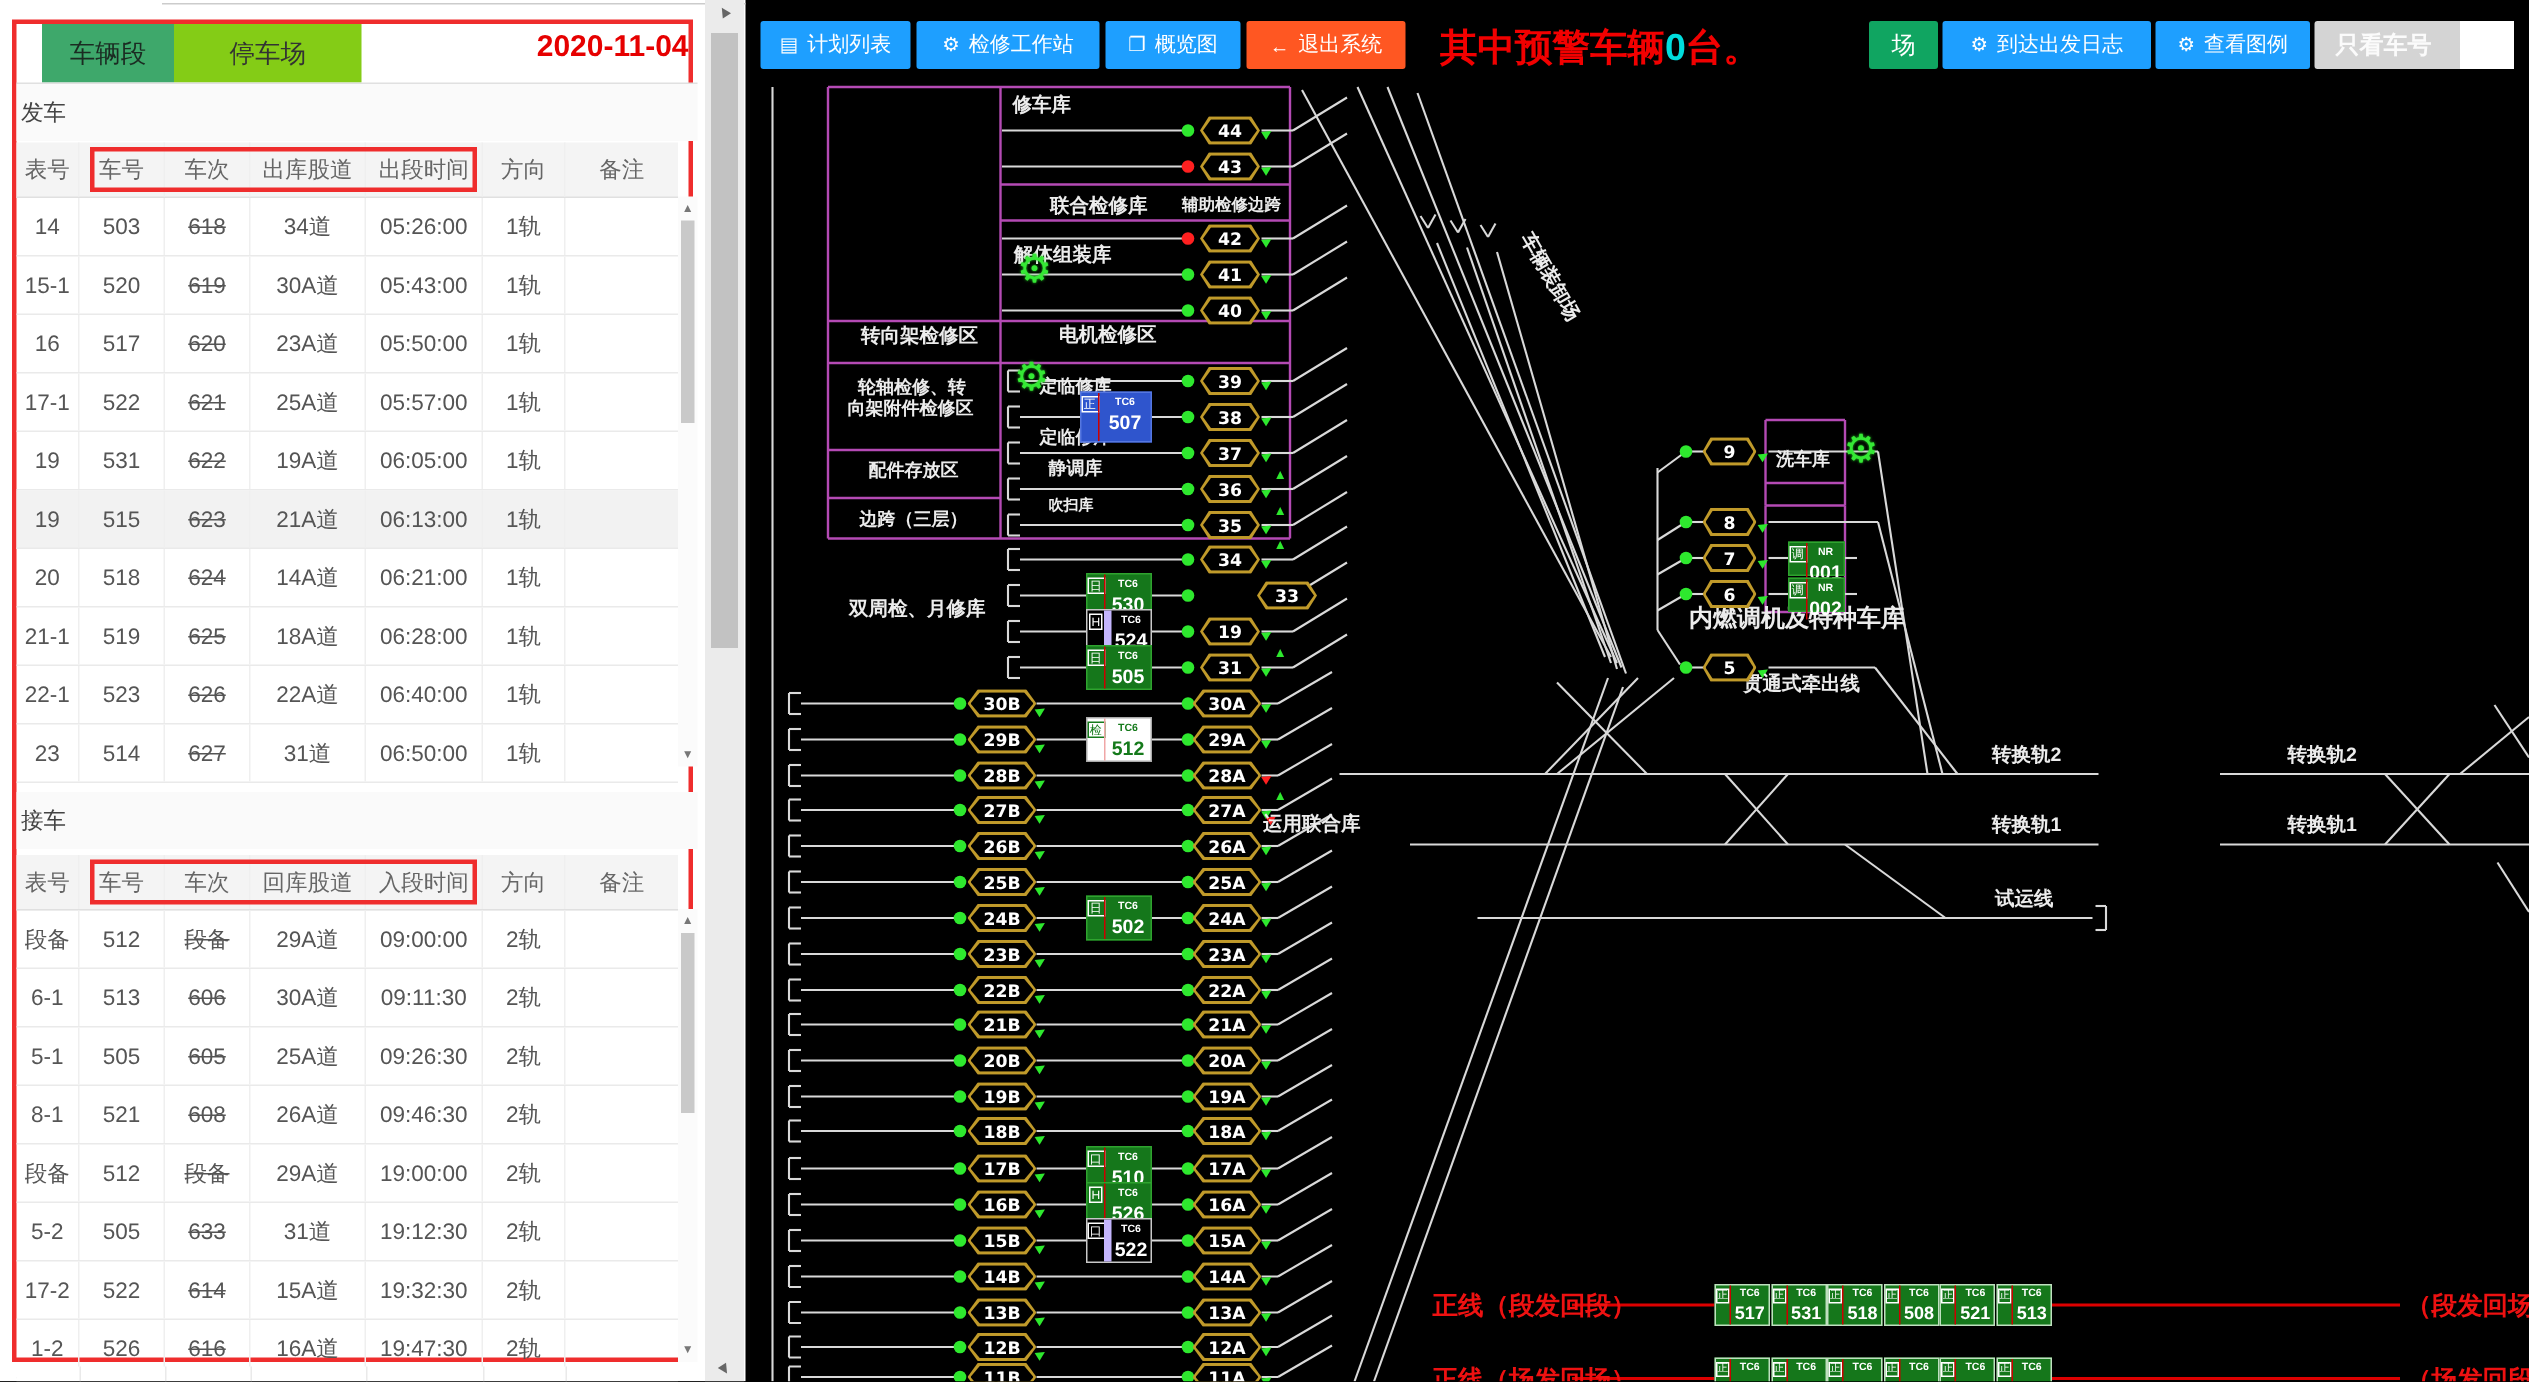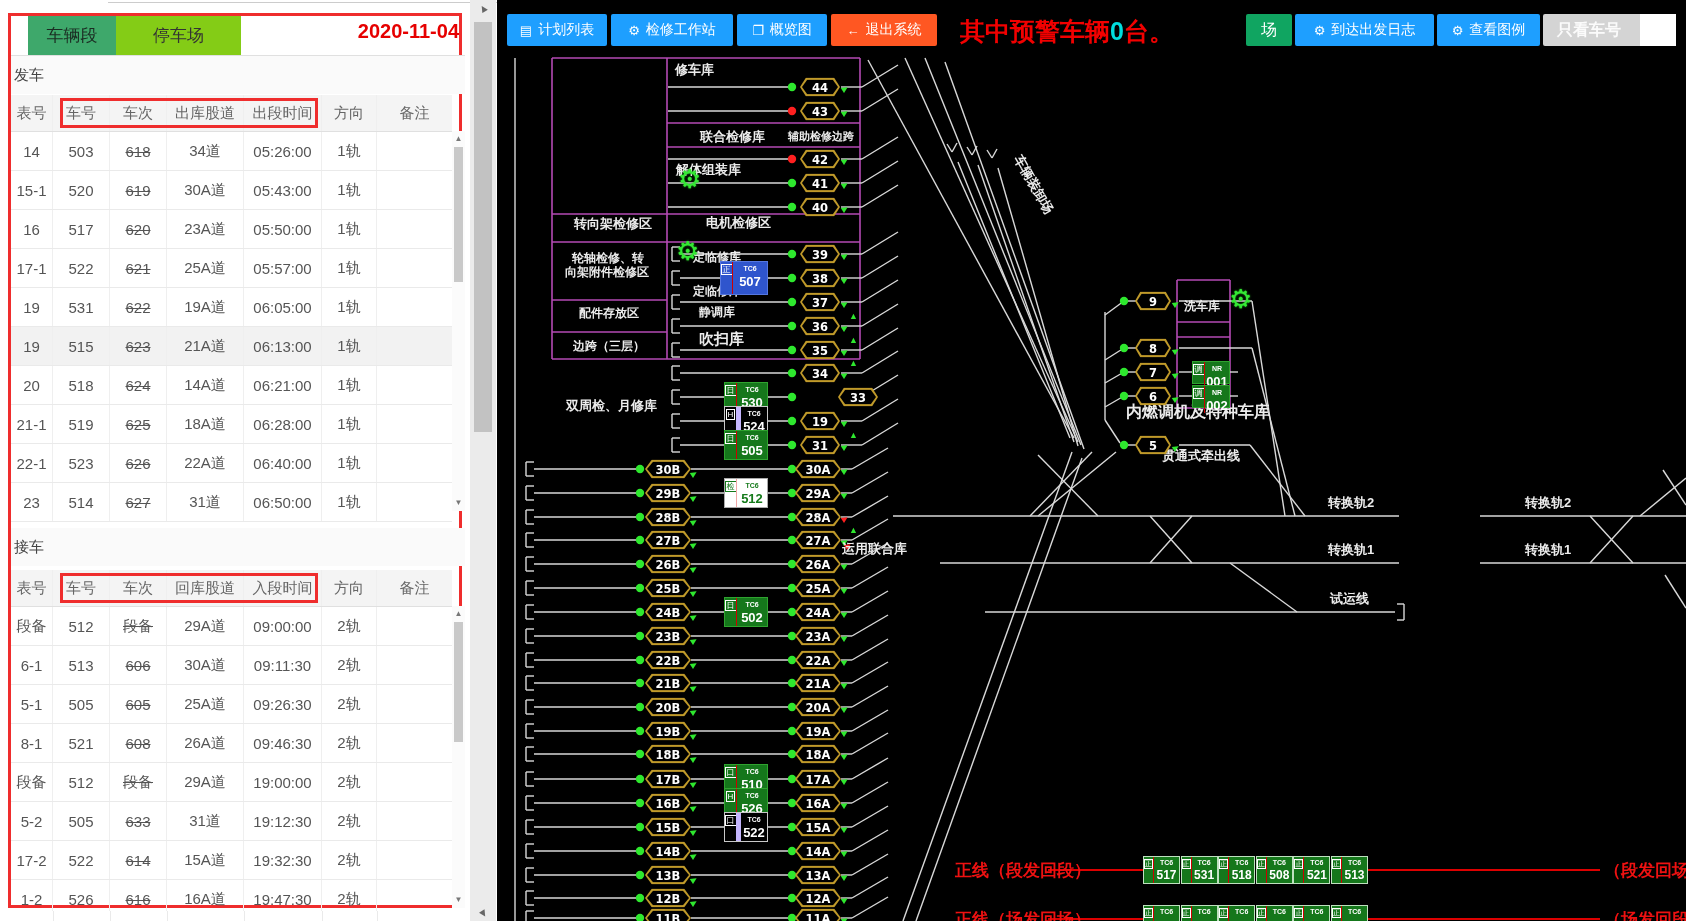--- a/index.html
+++ b/index.html
@@ -782,21 +782,21 @@
       <div class="dlabel" style="left: 676px; top: 161px; font-size: 13px;">解体组装库</div>
       <div class="dlabel" style="left: 574px; top: 215px; font-size: 13px;">转向架检修区</div>
       <div class="dlabel" style="left: 706px; top: 214px; font-size: 13px;">电机检修区</div>
       <div class="dlabel" style="left: 572px; top: 250px; font-size: 12px;">轮轴检修、转</div>
       <div class="dlabel" style="left: 565px; top: 264px; font-size: 12px;">向架附件检修区</div>
       <div class="dlabel" style="left: 693px; top: 249px; font-size: 12px;">定临修库</div>
       <div class="dlabel" style="left: 693px; top: 283px; font-size: 12px;">定临修库</div>
       <div class="dlabel" style="left: 579px; top: 305px; font-size: 12px;">配件存放区</div>
       <div class="dlabel" style="left: 699px; top: 304px; font-size: 12px;">静调库</div>
       <div class="dlabel" style="left: 573px; top: 338px; font-size: 12px;">边跨（三层）</div>
-      <div class="dlabel" style="left: 699px; top: 330px; font-size: 15px;">吹扫库</div>
+      <div class="dlabel" style="left: 699px; top: 330px; font-size: 10px;">吹扫库</div>
       <div class="dlabel" style="left: 566px; top: 397px; font-size: 13px;">双周检、月修库</div>
       <div class="dlabel" style="left: 842px; top: 540px; font-size: 13px;">运用联合库</div>
       <div class="dlabel" style="left: 1184px; top: 298px; font-size: 12px;">洗车库</div>
       <div class="dlabel" style="left: 1126px; top: 402px; font-size: 16px;">内燃调机及特种车库</div>
       <div class="dlabel" style="left: 1162px; top: 447px; font-size: 13px;">贯通式牵出线</div>
       <div class="dlabel" style="left: 1330px; top: 590px; font-size: 13px;">试运线</div>
       <div class="dlabel" style="left: 1328px; top: 494px; font-size: 13px;">转换轨2</div>
       <div class="dlabel" style="left: 1328px; top: 541px; font-size: 13px;">转换轨1</div>
       <div class="dlabel" style="left: 1525px; top: 494px; font-size: 13px;">转换轨2</div>
       <div class="dlabel" style="left: 1525px; top: 541px; font-size: 13px;">转换轨1</div>

